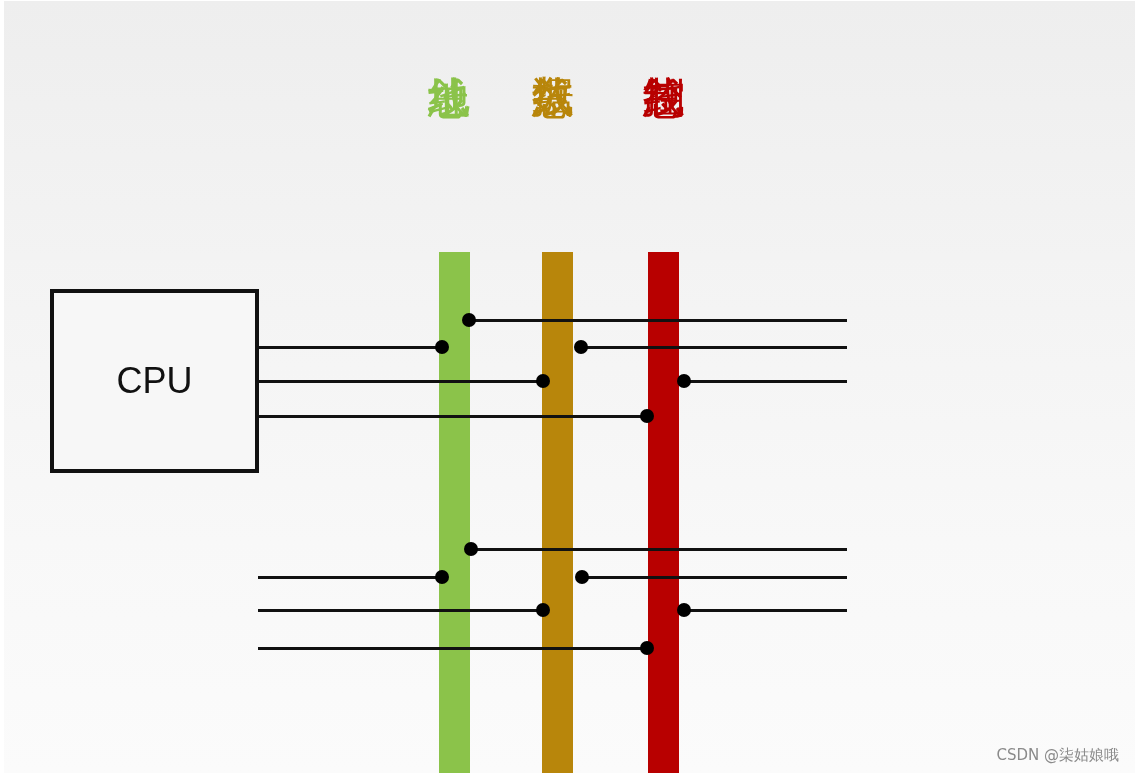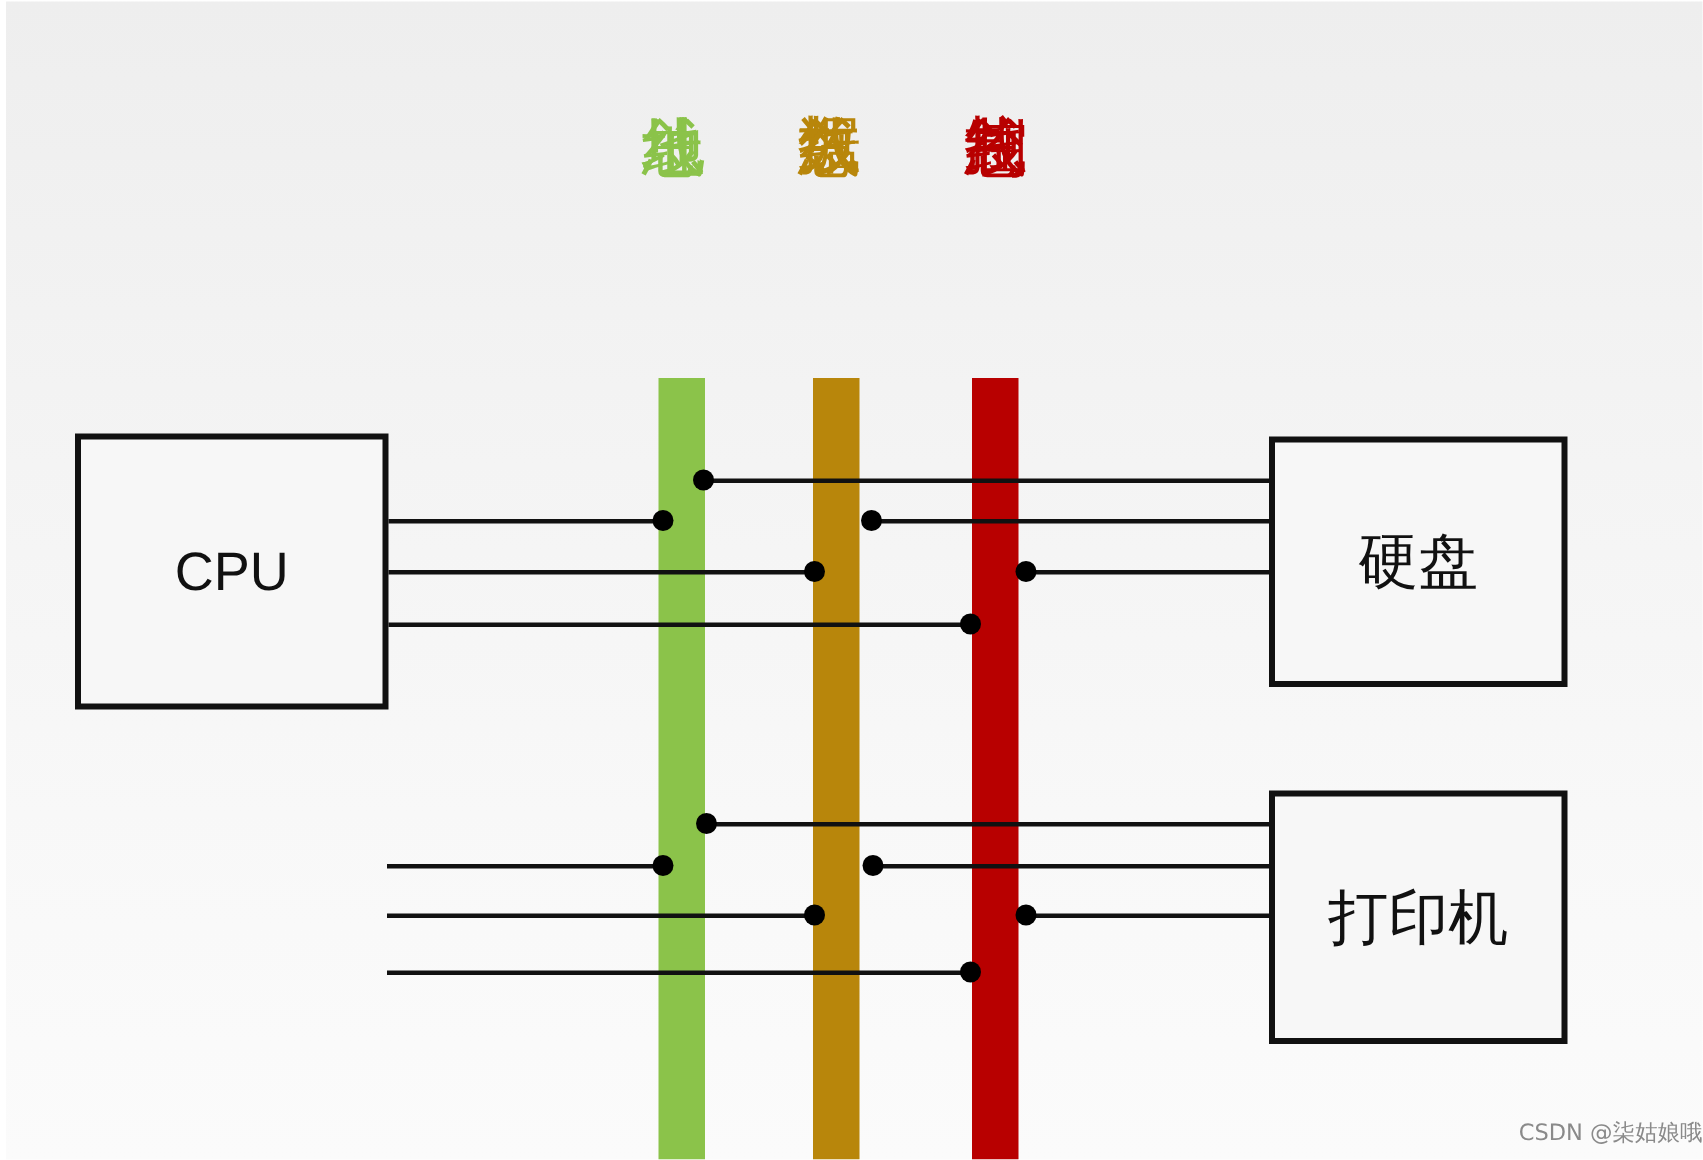--- a/index.html
+++ b/index.html
@@ -23,21 +23,21 @@
     .wire { position: absolute; height: 3px; background: #111; }
     .dot { position: absolute; width: 14px; height: 14px; border-radius: 50%; background: #000; }
     .box {
       position: absolute; box-sizing: border-box;
       border: 4px solid #111; background: #f7f7f7;
       display: flex; align-items: center; justify-content: center;
       font-size: 40px; color: #111;
     }
     .box.en { font-family: "Liberation Sans", sans-serif; font-size: 36px; }
     .watermark {
-      position: absolute; right: 0; bottom: 8px;
+      position: absolute; right: 16px; bottom: 8px;
       font-size: 15px; color: #8a8a8a;
     }
   </style>
 </head>
 <body>
 
 <div class="canvas">
 
   <div class="bus-label" style="left:421px; color:#8bc34a;">地址总线</div>
   <div class="bus-label" style="left:525px; color:#b8860b;">数据总线</div>
@@ -71,21 +71,15 @@
   <div class="wire" style="left:467px; top:547px; width:376px;"></div>
   <div class="wire" style="left:578px; top:575px; width:265px;"></div>
   <div class="wire" style="left:680px; top:608px; width:163px;"></div>
   <div class="dot" style="left:460px; top:541px;"></div>
   <div class="dot" style="left:571px; top:569px;"></div>
   <div class="dot" style="left:673px; top:602px;"></div>
 
   <div class="box en" style="left:46px; top:288px; width:209px; height:184px;">
     <span>CPU</span>
   </div>
-  <div class="box" style="left:842px; top:290px; width:199px; height:167px;">
-    <span>硬盘</span>
-  </div>
-  <div class="box" style="left:842px; top:526px; width:199px; height:169px;">
-    <span>打印机</span>
-  </div>
 
   <div class="watermark">CSDN @柒姑娘哦</div>
 </div>
 
 </body></html>

